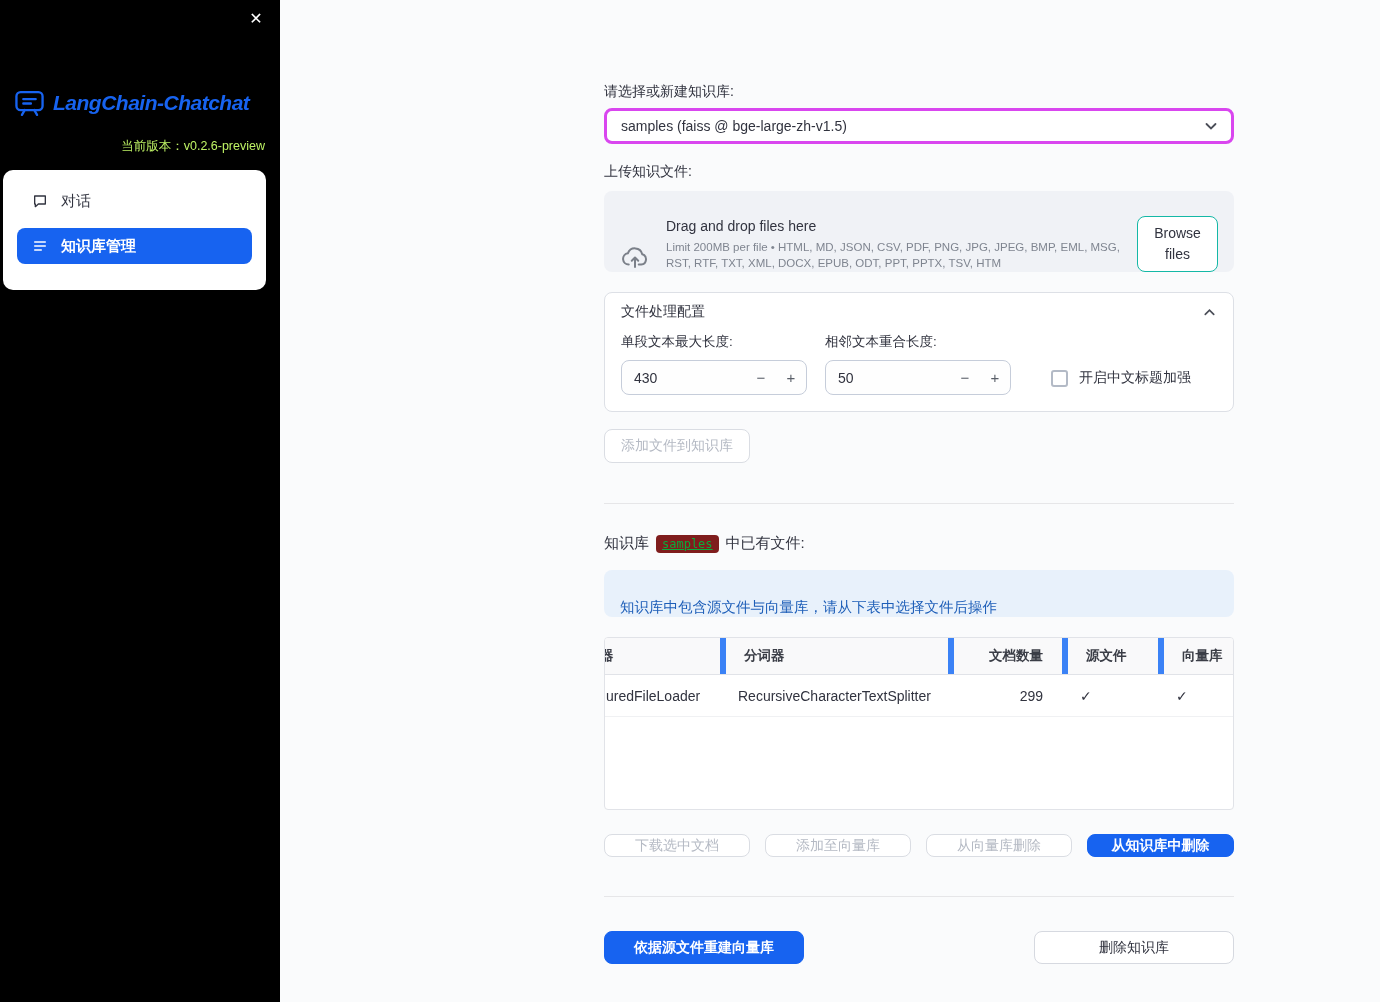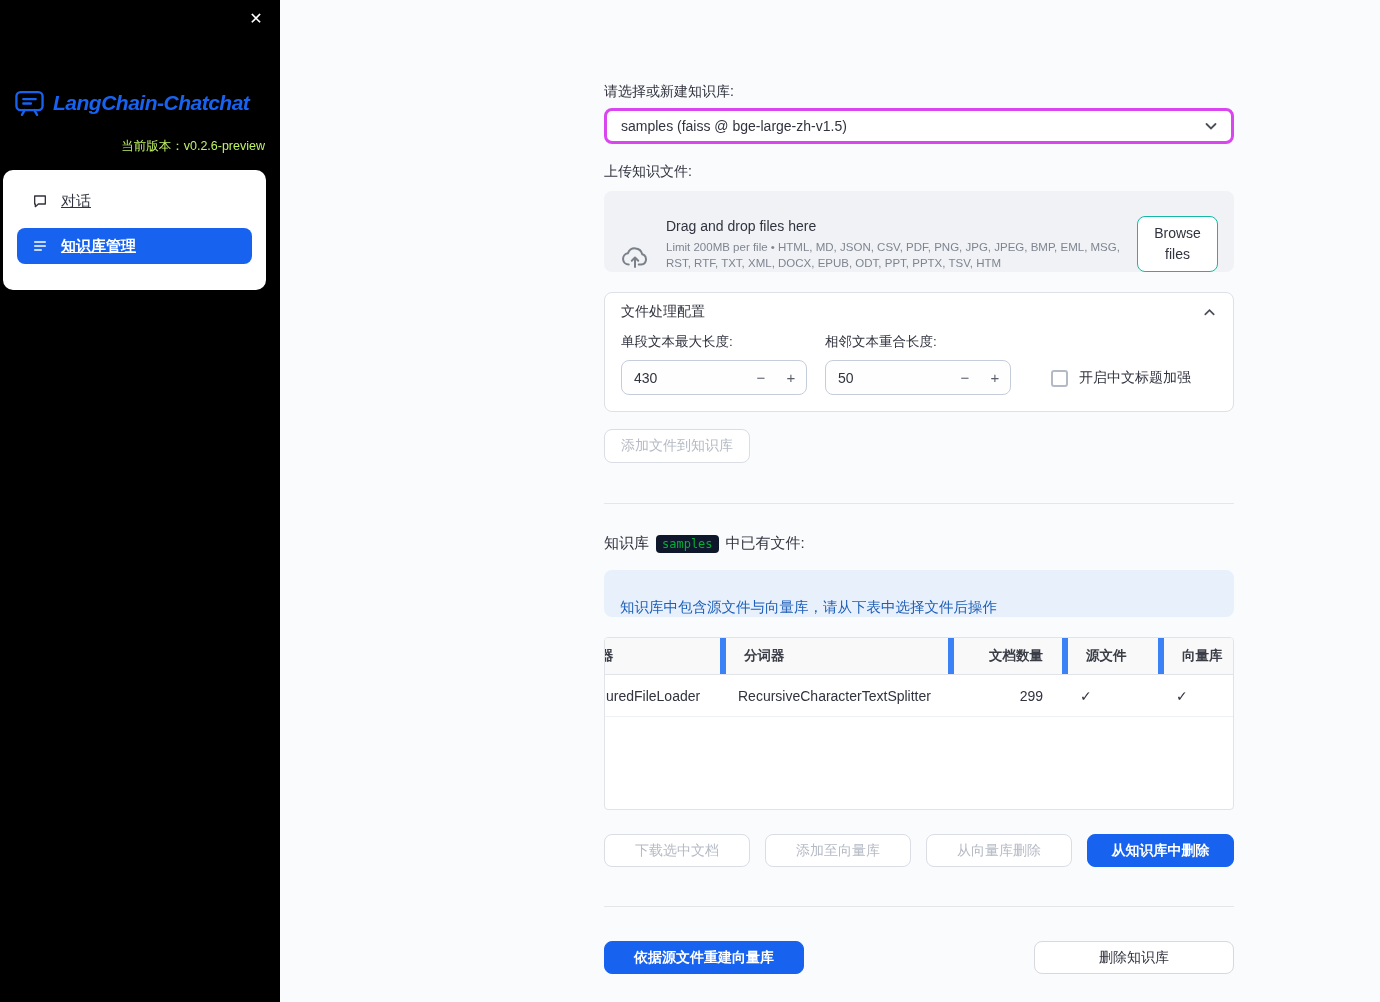--- a/index.html
+++ b/index.html
@@ -29,21 +29,21 @@
   }
   .version {
     position:absolute; top:138px; right:15px; color:#bef264; font-size:12.5px;margin-left:32px;
   }
   .menu-card {
     position:absolute; top:170px; left:3px; width:263px; height:120px;
     background:#fff; border-radius:10px; padding:14px;
   }
   .menu-item {
     display:flex; align-items:center; gap:13px; height:34px; padding:0 15px;
-    border-radius:8px; font-size:15px; color:#31333f; cursor:pointer;text-decoration:underline;
+    border-radius:8px; font-size:15px; color:#31333f; cursor:pointer;
   }
   .menu-item .mi-icon { width:16px; height:16px; display:flex; }
   .menu-item .mi-icon svg { width:16px; height:16px; }
   .menu-item.active {
     background:var(--primary,#1763f0); color:#fff; height:36px; font-weight:bold;
     margin-top:10px;
   }
 
   
   .main {
@@ -114,22 +114,22 @@
     color:#fff; font-weight:bold;
   }
   .add-files { margin-top:17px; height:34px; padding:0 16px; }
 
   .divider { margin-top:40px; border:0; border-top:1px solid #e6e6e8; height:0; }
   .divider.d2 { margin-top:39px; }
 
   .kb-heading { margin-top:30px; font-size:15px; display:flex; align-items:center; }
   .inline-code {
     font-family:"DejaVu Sans Mono","Liberation Mono",monospace; font-size:12px;
-    color:var(--code_green,#09ab3b); background:#0f172a; border-radius:4px;
-    padding:2px 6px; margin:0 7px;
+    color:var(--code_green,#09ab3b); background:#7f1d1d; border-radius:4px;
+    padding:2px 6px; margin:0 7px;text-decoration:underline;
   }
 
   .info-box {
     margin-top:17px; height:47px; background:var(--info_bg,#e8f1fb); border-radius:8px;
     display:flex; align-items:flex-end; padding:0 16px;
     color:var(--info_text,#1d5eb8); font-size:14.5px;
   }
 
   .dataframe {
     margin-top:20px; height:173px; background:#fff;
@@ -144,21 +144,21 @@
   .tbl-head .cell:first-child { border-left:none; padding-left:0; text-indent:-5px; }
   .tbl-data { height:42px; border-bottom:1px solid #f0f1f3; }
   .tbl-data .cell {
     font-size:14px; color:#31333f; line-height:42px; padding-left:18px;
     overflow:hidden; white-space:nowrap;
   }
   .tbl-data .cell:first-child { padding-left:1px; }
   .cell.num { text-align:right; padding-left:0; padding-right:19px; }
 
   .actions { margin-top:24px; display:flex; gap:15px; }
-  .actions .btn { height:33px; width:146px; }
+  .actions .btn { height:23px; width:146px; }
   .actions .btn.primary { width:147px; }
 
   .footer-row { margin-top:34px; display:flex; justify-content:space-between; }
   .footer-row .btn { height:33px; width:200px; }
 </style>
 </head>
 <body>
 
 <div class="sidebar">
   <div class="close-btn">

